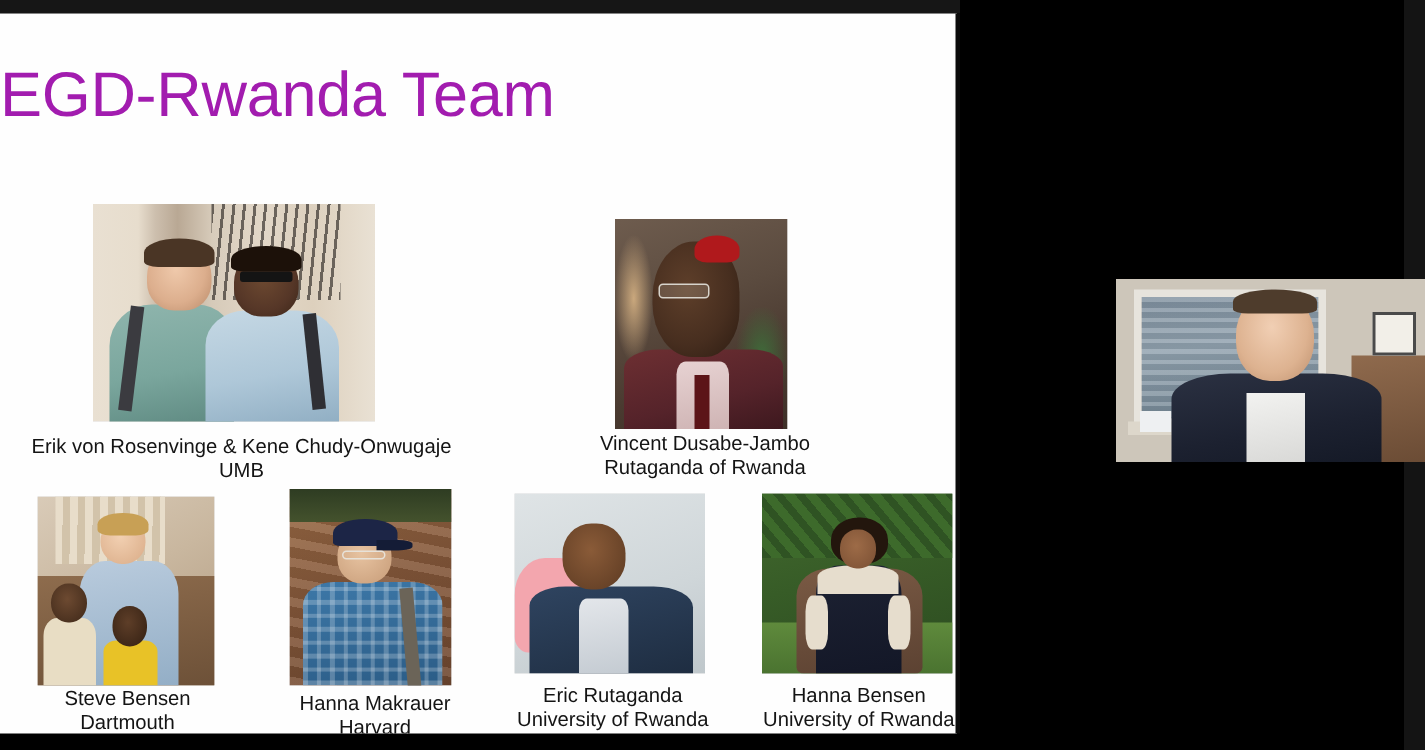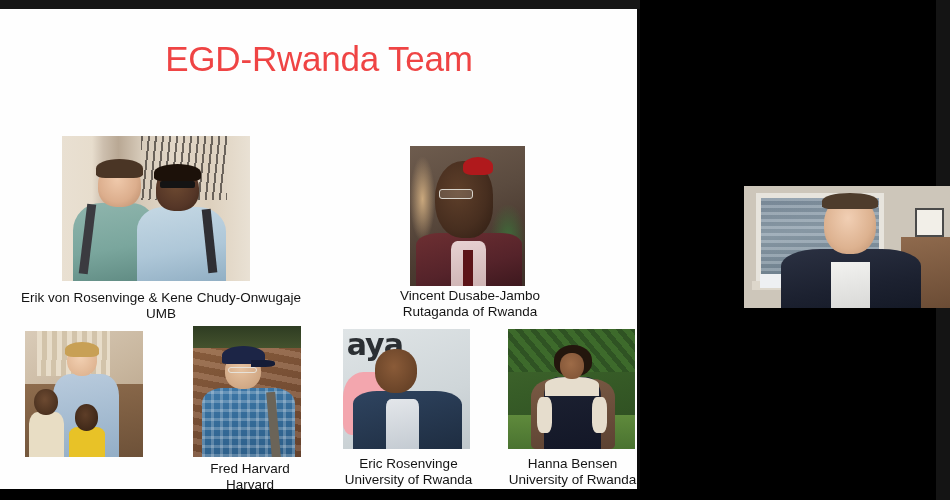--- a/index.html
+++ b/index.html
@@ -41,24 +41,24 @@
   .slide-edge{
     position:absolute; top:9px; left:637px;
     width:3px; height:480px;
     background:#0b0b0b;
   }
 
   .slide-title{
     position:absolute;
     left:0; top:30px;
     width:638px;
-    text-align:center;
-    font-size:35px;
+    text-align:left;
+    font-size:42px;
     font-weight:400;
-    color:#ef4444;
+    color:#a21caf;
     letter-spacing:-0.2px;
   }
 
   .col-head{
     position:absolute;
     font-size:22px;
     font-weight:400;
     color:#1a1a1a;
     text-align:center;
   }
@@ -342,46 +342,47 @@
       <div id="ph3-sofa"></div>
       <div id="ph3-ad-body"></div>
       <div id="ph3-ad-head"></div>
       <div id="ph3-ad-hair"></div>
       <div id="ph3-k1-body"></div>
       <div id="ph3-k1-head"></div>
       <div id="ph3-k2-body"></div>
       <div id="ph3-k2-head"></div>
 
     </div>
+    <div class="caption" id="cap-steve">Steve Bensen
+Dartmouth</div>
 
     <div class="photo" id="photo-fred">
       <div class="ph-inner" id="ph4-bg"></div>
       <div id="ph4-stone"></div>
       <div id="ph4-hedge"></div>
       <div id="ph4-shirt"></div>
       <div id="ph4-strap"></div>
       <div id="ph4-head"></div>
       <div id="ph4-cap"></div>
       <div id="ph4-brim"></div>
       <div id="ph4-glasses"></div>
 
     </div>
-    <div class="caption" id="cap-fred">Fred Harvard
+    <div class="caption" id="cap-fred">Hanna Makrauer
 Harvard</div>
 
     <div class="photo" id="photo-eric">
       <div class="ph-inner" id="ph5-bg"></div>
-      <div id="ph5-logo">aya</div>
       <div id="ph5-pink"></div>
       <div id="ph5-suit"></div>
       <div id="ph5-shirt"></div>
       <div id="ph5-head"></div>
 
     </div>
-    <div class="caption" id="cap-eric">Eric Rosenvinge
+    <div class="caption" id="cap-eric">Eric Rutaganda
 University of Rwanda</div>
 
     <div class="photo" id="photo-hanna">
       <div class="ph-inner" id="ph6-bg"></div>
       <div id="ph6-hedge"></div>
       <div id="ph6-lawn"></div>
       <div id="ph6-chair"></div>
       <div id="ph6-dress"></div>
       <div id="ph6-collar"></div>
       <div id="ph6-sleeveL"></div>

